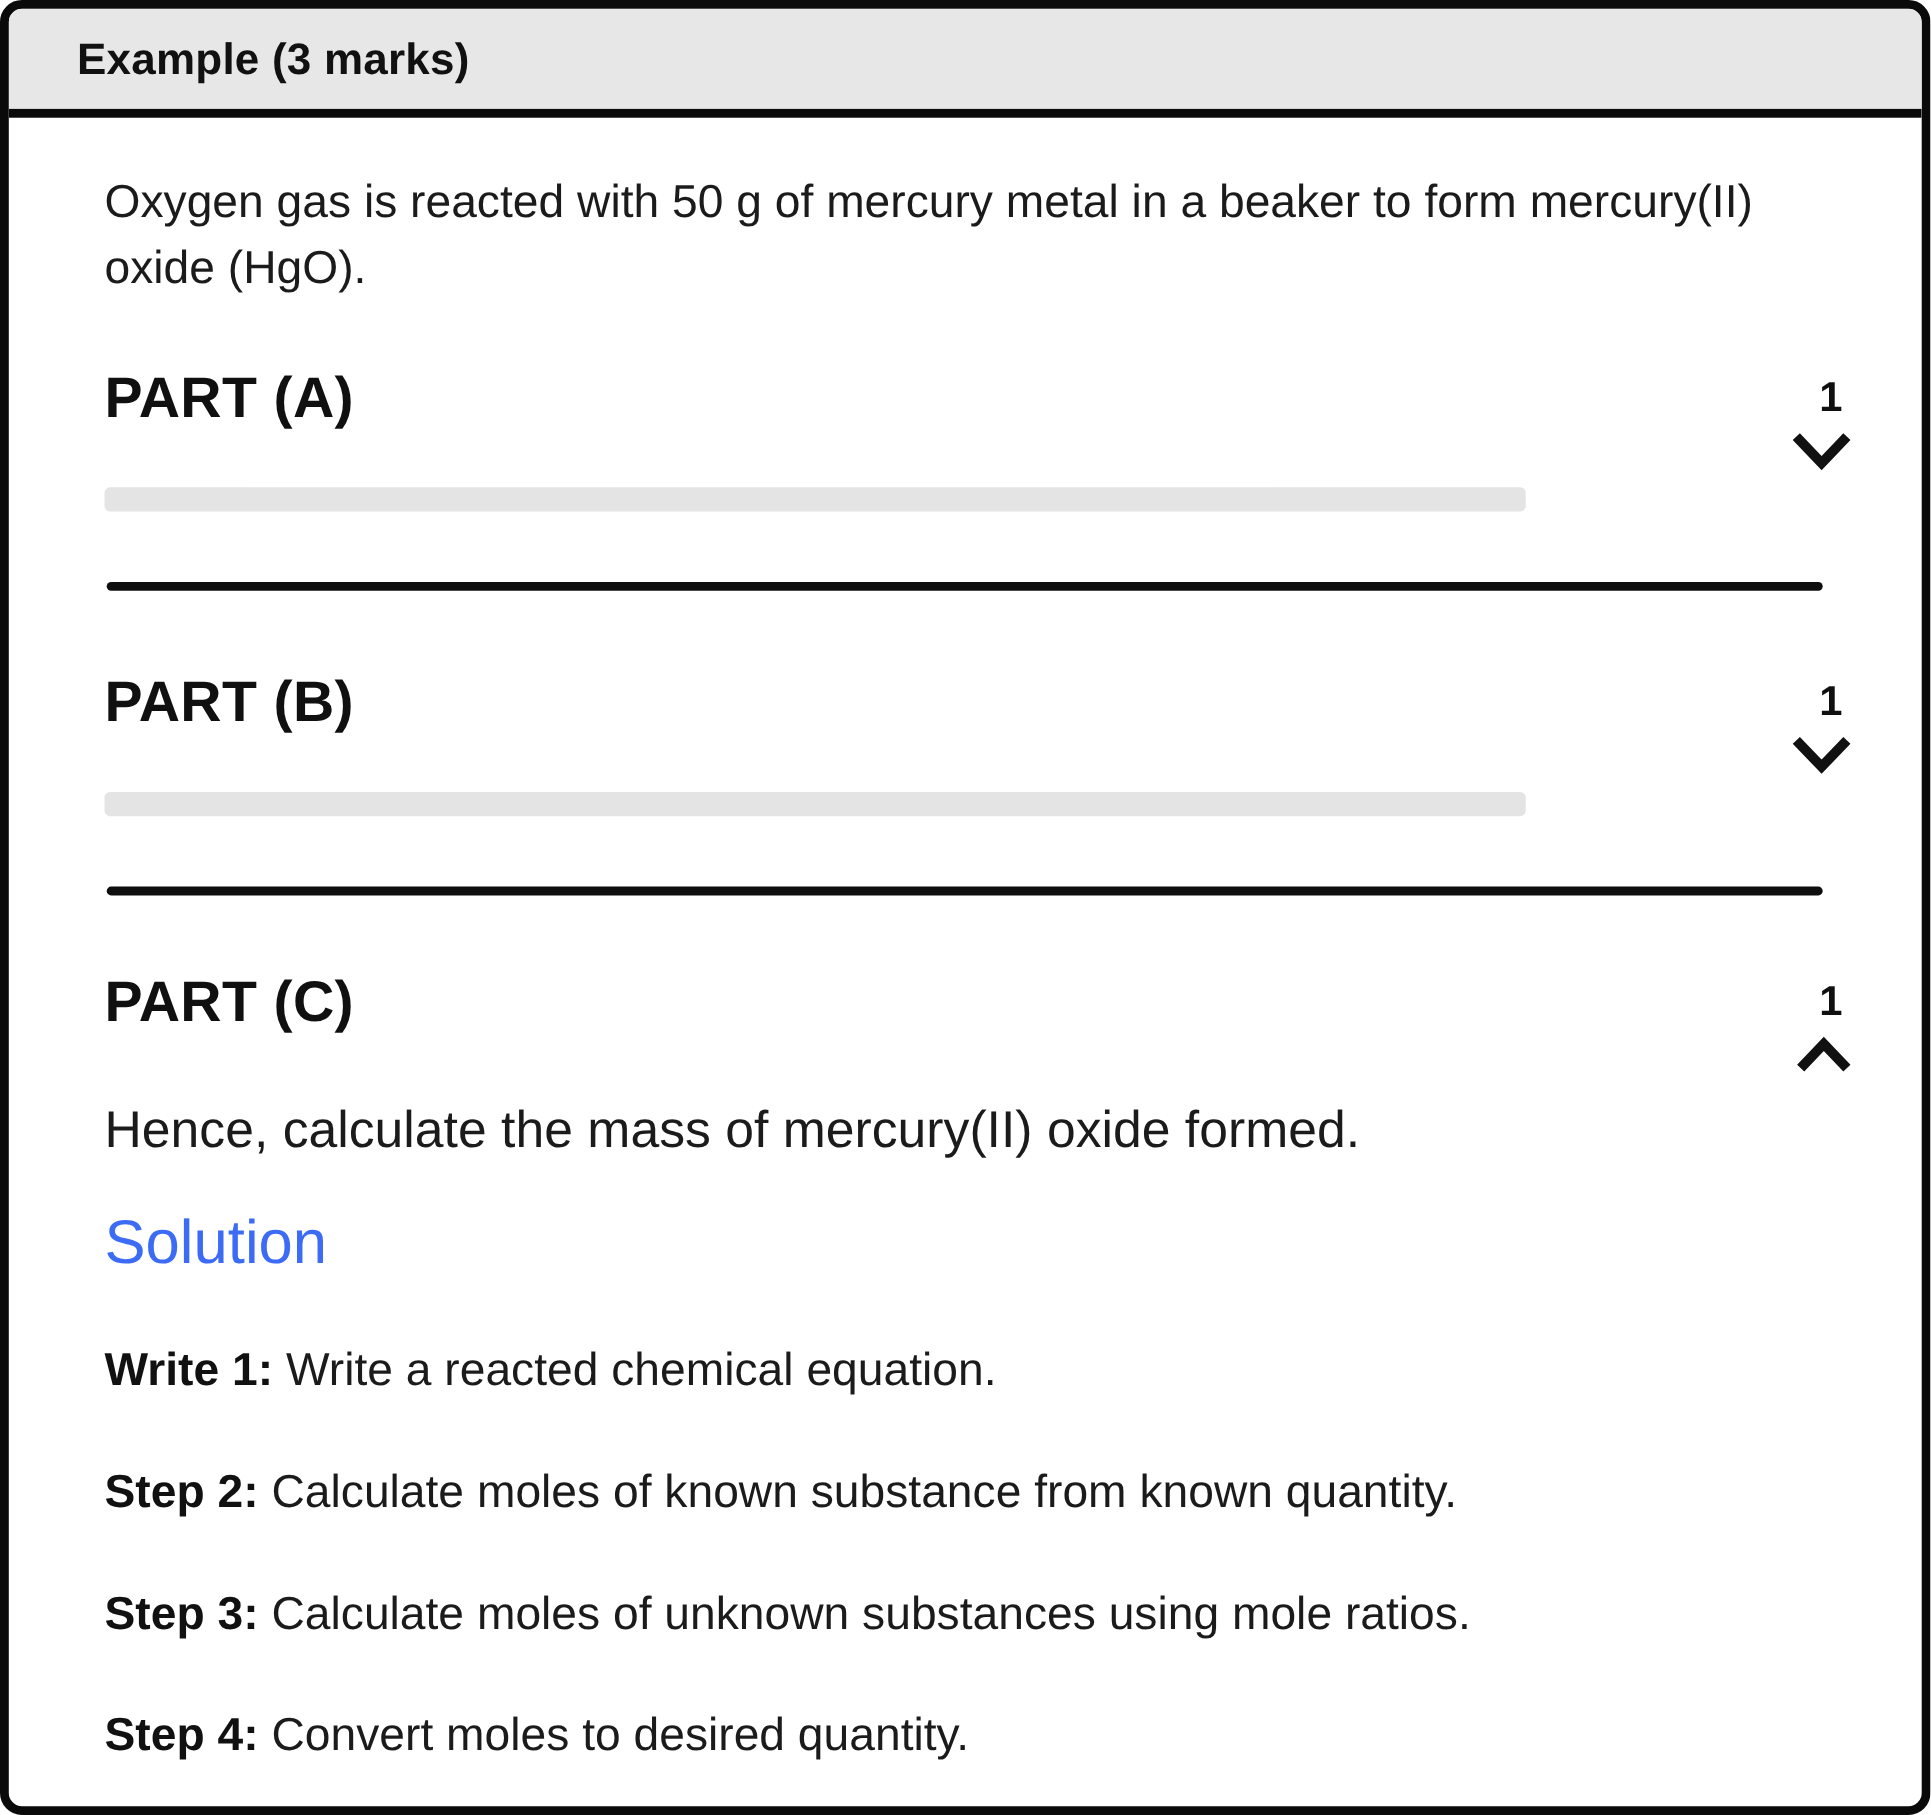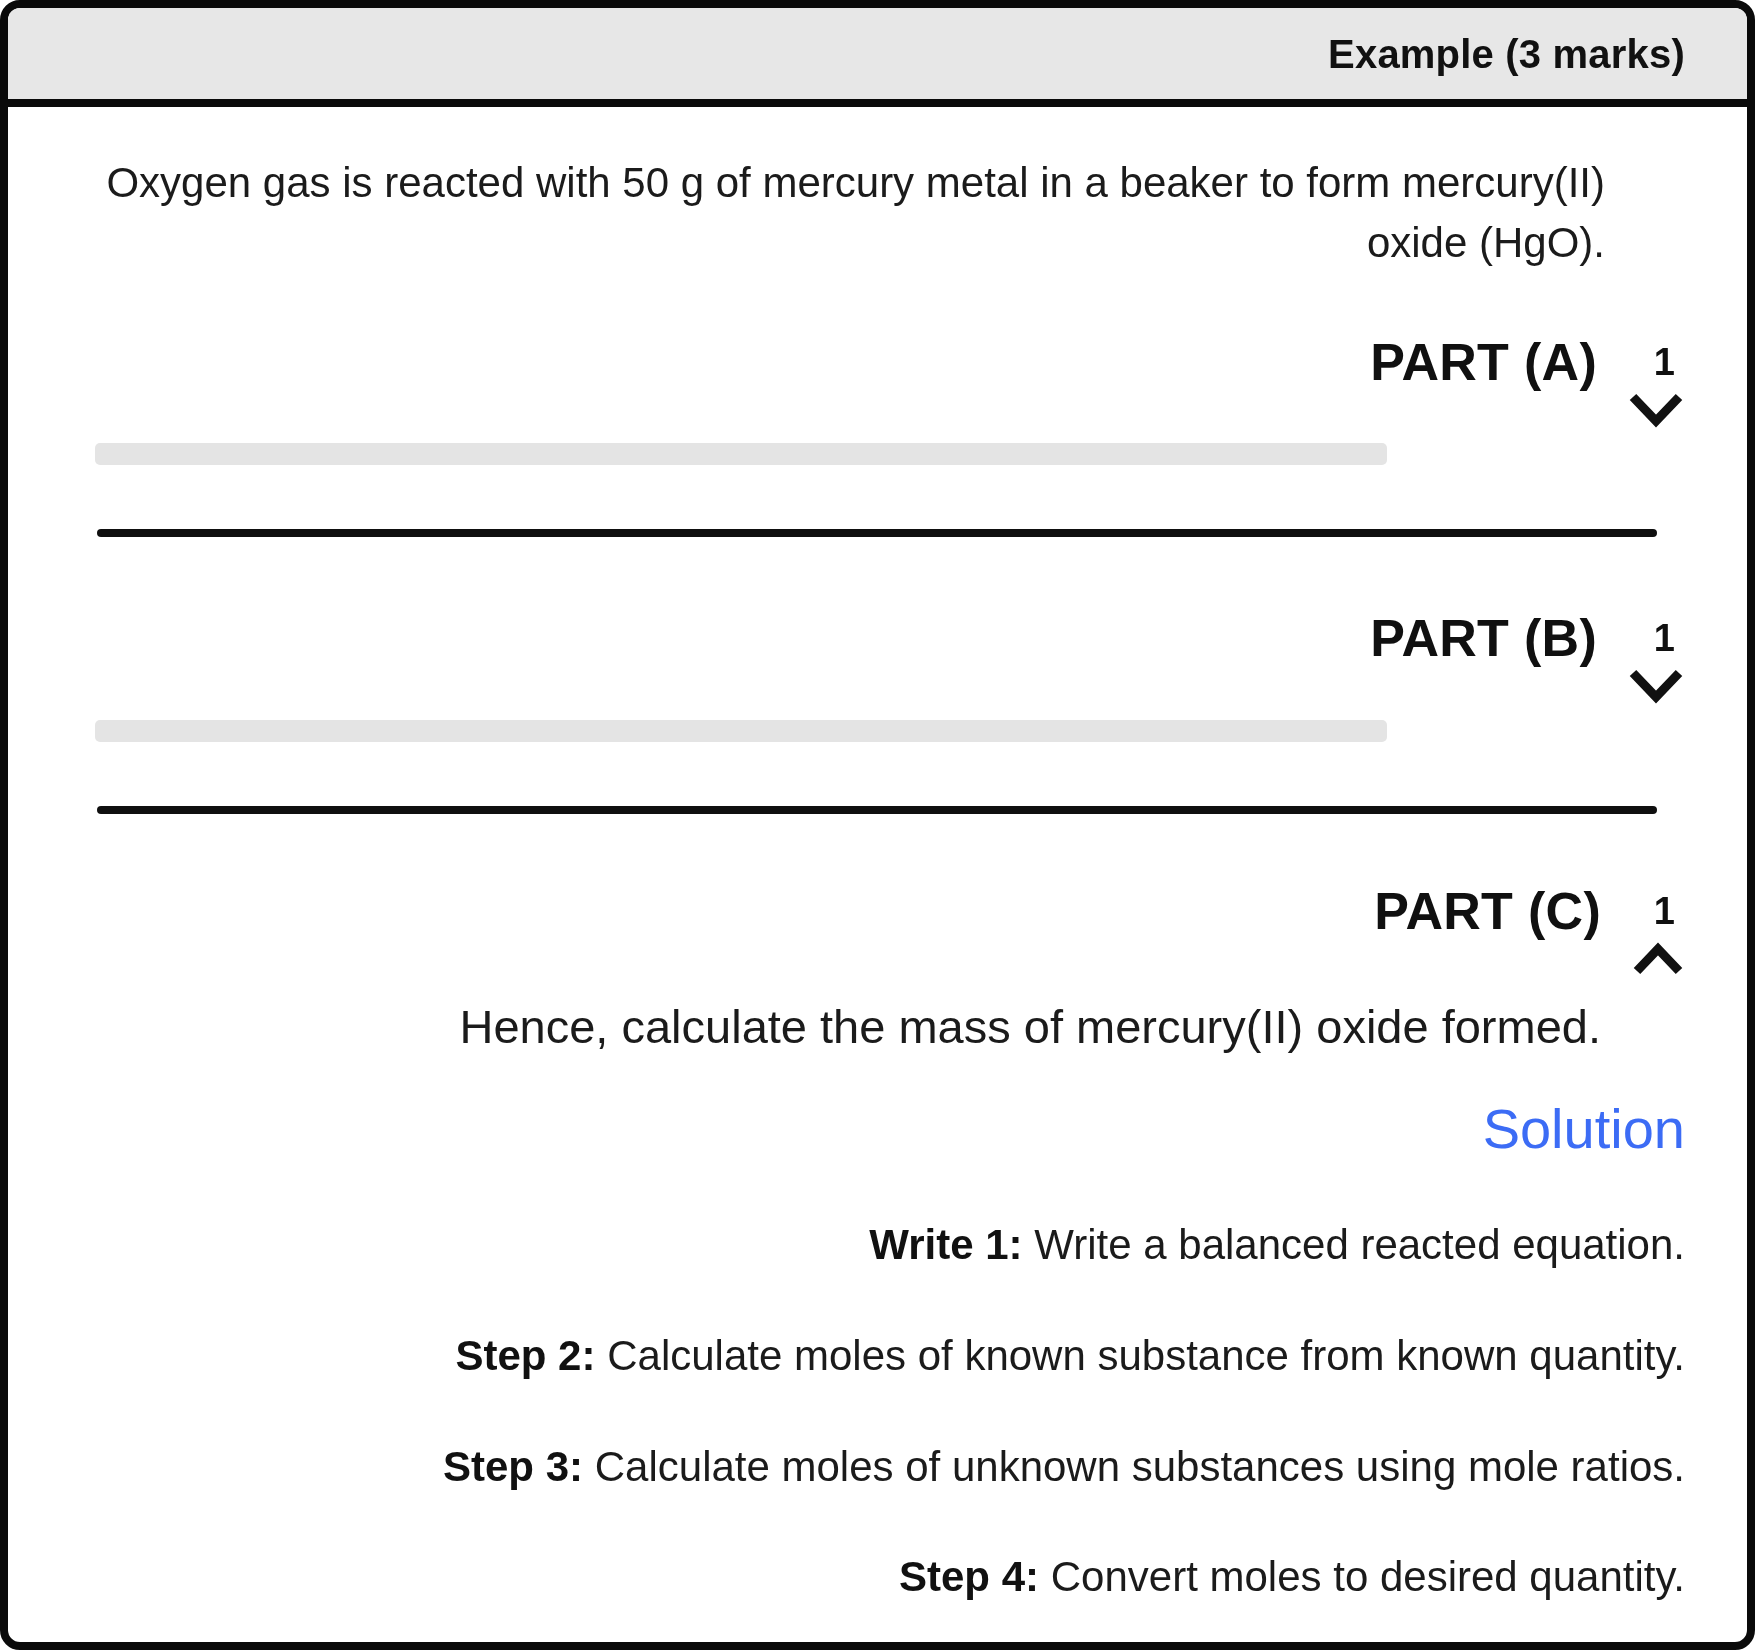--- a/index.html
+++ b/index.html
@@ -10,21 +10,20 @@
     color: #161616;
   }
   .card {
     width: 1755px;
     height: 1650px;
     box-sizing: border-box;
     border: 8px solid #0a0a0a;
     border-radius: 20px;
     background: #ffffff;
     overflow: hidden;
-    text-align: right;
   }
   .card-header {
     background: #e7e7e7;
     border-bottom: 8px solid #0a0a0a;
     padding: 24px 62px 22px 62px;
   }
   .card-header .title {
     font-size: 40px;
     font-weight: bold;
     color: #111111;
@@ -162,21 +161,21 @@
         <span class="marks">1</span>
         <svg class="chevron" width="54" height="38" viewBox="0 0 54 38">
           <path d="M6 31 L27 9 L48 31" fill="none" stroke="#111111" stroke-width="9"></path>
         </svg>
       </div>
     </section>
 
     <h2 class="solution-heading">Solution</h2>
 
     <p class="step">
-      <strong class="step-label">Write 1:</strong><span class="step-text">Write a balanced reacted equation.</span>
+      <strong class="step-label">Write 1:</strong><span class="step-text">Write a reacted chemical equation.</span>
     </p>
     <p class="step">
       <strong class="step-label">Step 2:</strong><span class="step-text">Calculate moles of known substance from known quantity.</span>
     </p>
     <p class="step">
       <strong class="step-label">Step 3:</strong><span class="step-text">Calculate moles of unknown substances using mole ratios.</span>
     </p>
     <p class="step">
       <strong class="step-label">Step 4:</strong><span class="step-text">Convert moles to desired quantity.</span>
     </p>

